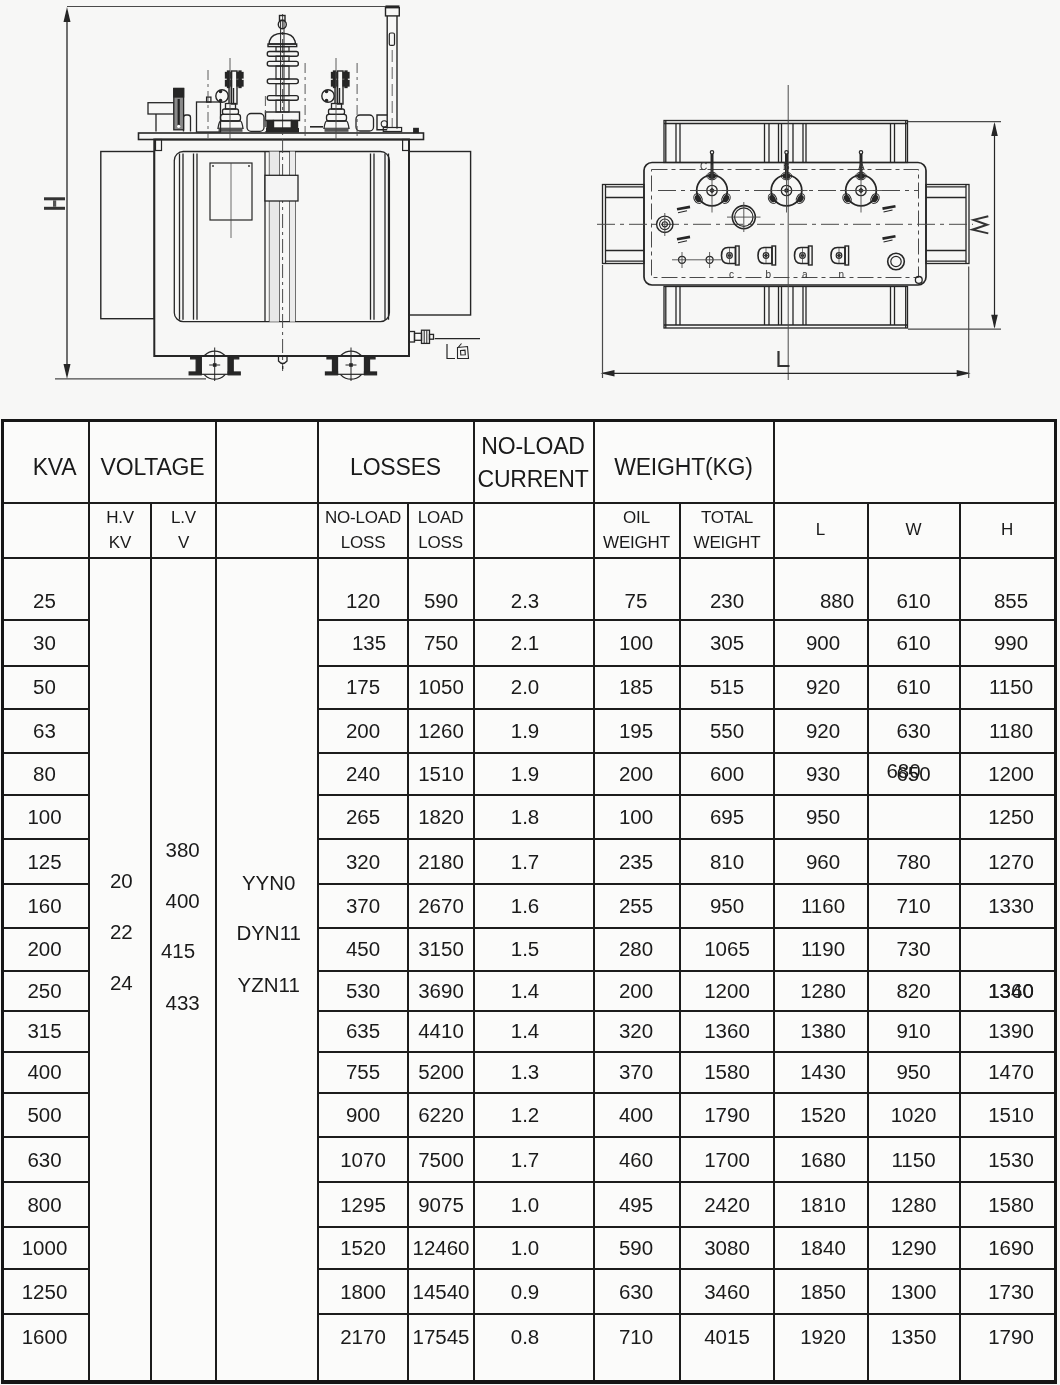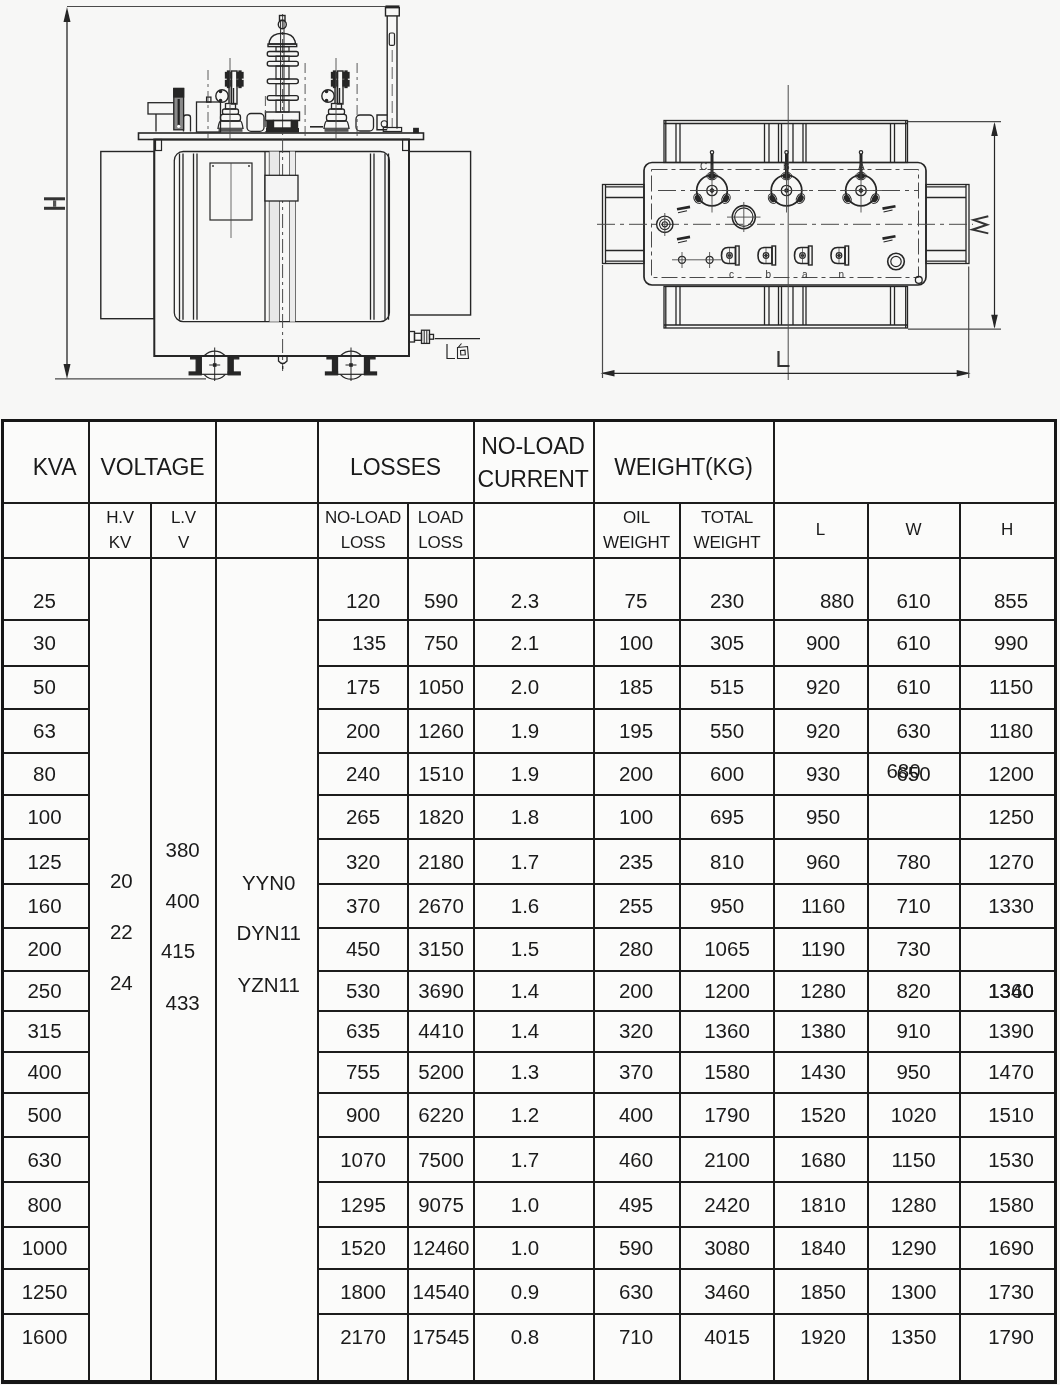--- a/index.html
+++ b/index.html
@@ -674,21 +674,21 @@
 <div class="cell num" style="left:683.0px;top:1104.0px;width:88px;line-height:22px">1790</div>
 <div class="cell num" style="left:779.0px;top:1104.0px;width:88px;line-height:22px">1520</div>
 <div class="cell num" style="left:869.5px;top:1104.0px;width:88px;line-height:22px">1020</div>
 <div class="cell num" style="left:967.0px;top:1104.0px;width:88px;line-height:22px">1510</div>
 
 <div class="cell num" style="left:4.5px;top:1148.5px;width:80px;line-height:22px">630</div>
 <div class="cell num" style="left:319.0px;top:1148.5px;width:88px;line-height:22px">1070</div>
 <div class="cell num" style="left:397.0px;top:1148.5px;width:88px;line-height:22px">7500</div>
 <div class="cell num" style="left:481.0px;top:1148.5px;width:88px;line-height:22px">1.7</div>
 <div class="cell num" style="left:592.0px;top:1148.5px;width:88px;line-height:22px">460</div>
-<div class="cell num" style="left:683.0px;top:1148.5px;width:88px;line-height:22px">2100</div>
+<div class="cell num" style="left:683.0px;top:1148.5px;width:88px;line-height:22px">1700</div>
 <div class="cell num" style="left:779.0px;top:1148.5px;width:88px;line-height:22px">1680</div>
 <div class="cell num" style="left:869.5px;top:1148.5px;width:88px;line-height:22px">1150</div>
 <div class="cell num" style="left:967.0px;top:1148.5px;width:88px;line-height:22px">1530</div>
 
 <div class="cell num" style="left:4.5px;top:1193.5px;width:80px;line-height:22px">800</div>
 <div class="cell num" style="left:319.0px;top:1193.5px;width:88px;line-height:22px">1295</div>
 <div class="cell num" style="left:397.0px;top:1193.5px;width:88px;line-height:22px">9075</div>
 <div class="cell num" style="left:481.0px;top:1193.5px;width:88px;line-height:22px">1.0</div>
 <div class="cell num" style="left:592.0px;top:1193.5px;width:88px;line-height:22px">495</div>
 <div class="cell num" style="left:683.0px;top:1193.5px;width:88px;line-height:22px">2420</div>

